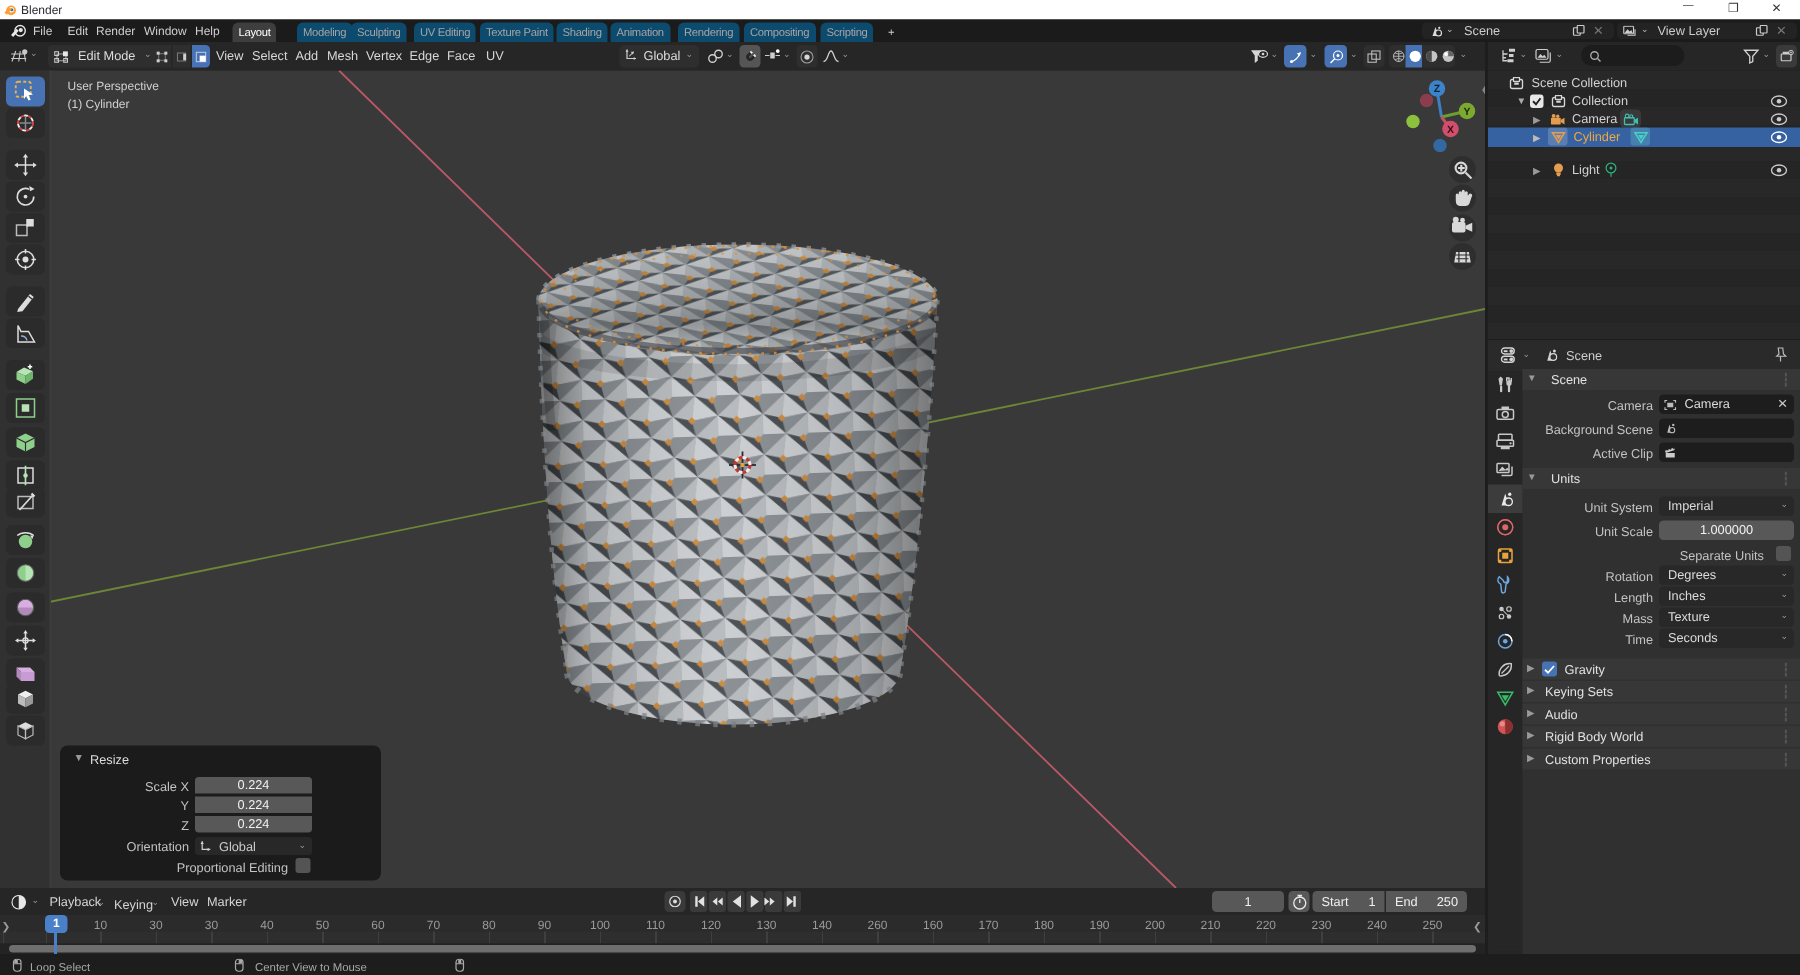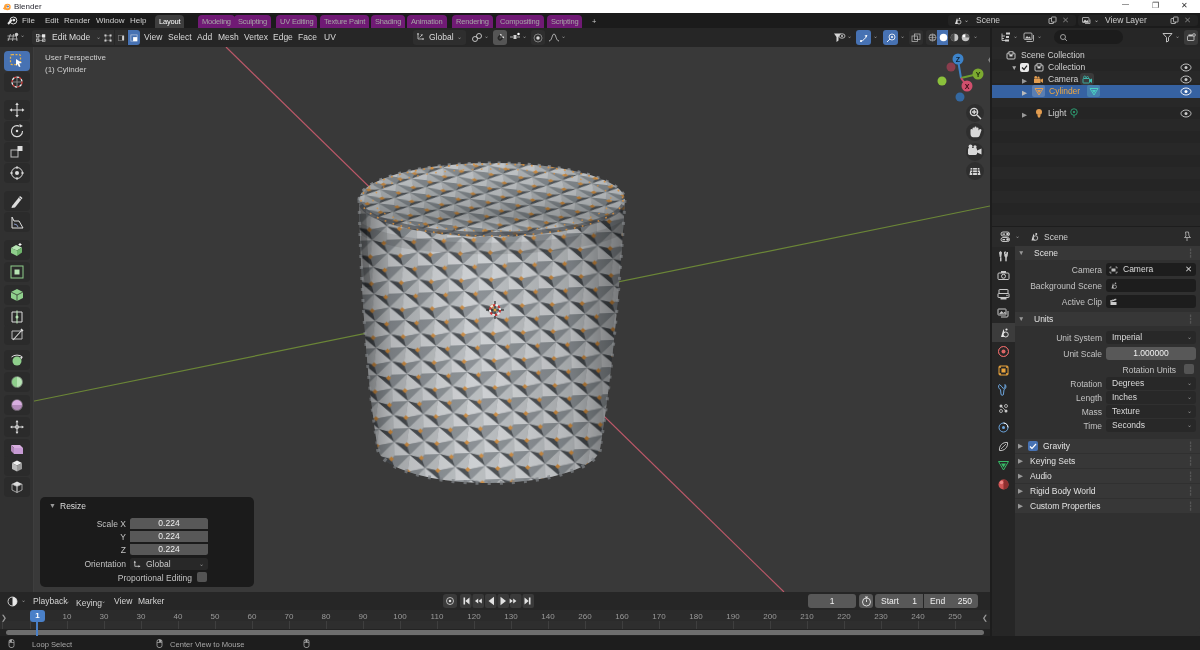--- a/index.html
+++ b/index.html
@@ -4,21 +4,21 @@
 html,body{margin:0;padding:0;width:1200px;height:650px;overflow:hidden;background:#1d1d1d;font-family:"Liberation Sans",sans-serif;}
 .abs{position:absolute;}
 #stage{position:relative;width:1200px;height:650px;}
 
 #title{left:0;top:0;width:1200px;height:13px;background:#ffffff;color:#2a2a33;font-size:8px;}
 #title .t{position:absolute;left:14px;top:1.5px;}
 .winbtn{position:absolute;top:1px;color:#333;font-size:8px;}
 
 #menubar{left:0;top:13px;width:1200px;height:15px;background:#1b1b1b;color:#cfcfcf;font-size:8px;}
 .menu{position:absolute;top:3px;}
-.tab{position:absolute;top:2px;height:13px;line-height:13px;padding:0 4px;background:#701a75;color:#a5a5a5;border-radius:4px 4px 0 0;font-size:7.5px;letter-spacing:-0.2px;}
+.tab{position:absolute;top:2px;height:13px;line-height:13px;padding:0 4px;background:#0c4a6e;color:#a5a5a5;border-radius:4px 4px 0 0;font-size:7.5px;letter-spacing:-0.2px;}
 .tab.act{background:#3e3e3e;color:#ffffff;}
 .selwidget{position:absolute;top:2px;height:11px;background:#232323;border-radius:3px;color:#cccccc;font-size:8.5px;line-height:11px;}
 
 #toolhdr{left:0;top:28px;width:990px;height:19px;background:#262626;color:#d8d8d8;font-size:8.5px;}
 #outlhdr{left:992px;top:28px;width:208px;height:19px;background:#262626;}
 .hmenu{position:absolute;top:4px;color:#d8d8d8;}
 .hwidget{position:absolute;background:#2f2f2f;border-radius:3px;height:15px;top:2px;line-height:15px;color:#dddddd;font-size:8.5px;}
 
 #viewport{left:0;top:47px;width:990px;height:545px;background:#393939;}
 #toolbarstrip{left:0;top:47px;width:33px;height:545px;background:#313131;border-right:1px solid #3e3e3e;}
@@ -787,21 +787,21 @@
         <span style="position:absolute;left:19px;">Units</span>
         <span style="position:absolute;left:173px;color:#555;">┇</span>
       </div>
     <span class="plabel" style="left:0;top:106px;width:110px;">Unit System</span>
     <div class="pdrop" style="left:114px;top:104px;width:90px;">
         <span style="position:absolute;left:6px;">Imperial</span>
         <span style="position:absolute;right:4px;top:0;color:#999;font-size:6px;">⌄</span>
       </div>
     <span class="plabel" style="left:0;top:122px;width:110px;">Unit Scale</span>
     <div style="position:absolute;left:114px;top:120px;width:90px;height:13px;background:#585858;border-radius:3px;text-align:center;line-height:13px;color:#f2f2f2;">1.000000</div>
-    <span class="plabel" style="left:0;top:138px;width:184px;">Rotation Units</span>
+    <span class="plabel" style="left:0;top:138px;width:184px;">Separate Units</span>
     <div style="position:absolute;left:192px;top:137px;width:10px;height:10px;background:#545454;border-radius:2px;"></div>
     <span class="plabel" style="left:0;top:152px;width:110px;">Rotation</span>
     <div class="pdrop" style="left:114px;top:150px;width:90px;">
         <span style="position:absolute;left:6px;">Degrees</span>
         <span style="position:absolute;right:4px;top:0;color:#999;font-size:6px;">⌄</span>
       </div>
     <span class="plabel" style="left:0;top:166px;width:110px;">Length</span>
     <div class="pdrop" style="left:114px;top:164px;width:90px;">
         <span style="position:absolute;left:6px;">Inches</span>
         <span style="position:absolute;right:4px;top:0;color:#999;font-size:6px;">⌄</span>
@@ -942,21 +942,21 @@
   <div class="abs" id="propsbottom">
       <div style="position:absolute;left:0;top:0;width:23px;height:41px;background:#262626;border-radius:0 0 0 6px;"></div>
     </div>
 
   <div class="abs" id="status">
     <svg class="ico" style="left:8px;top:2px" width="7" height="9" viewBox="0 0 14 18">
         <rect x="2" y="1" width="10" height="16" rx="4" fill="none" stroke="#aaa" stroke-width="1.6"></rect>
         <path d="M7 1 v6 M2 7 h10" stroke="#aaa" stroke-width="1.4"></path>
         <rect x="3" y="2" width="4" height="4" fill="#aaa"></rect>
       </svg>
-    <span style="position:absolute;left:32px;top:2.5px;">Loop Select</span>
+    <span style="position:absolute;left:20px;top:2.5px;">Loop Select</span>
     <svg class="ico" style="left:156px;top:2px" width="7" height="9" viewBox="0 0 14 18">
         <rect x="2" y="1" width="10" height="16" rx="4" fill="none" stroke="#aaa" stroke-width="1.6"></rect>
         <path d="M7 1 v6 M2 7 h10" stroke="#aaa" stroke-width="1.4"></path>
         <rect x="7" y="2" width="4" height="4" fill="#aaa"></rect>
       </svg>
     <span style="position:absolute;left:170px;top:2.5px;">Center View to Mouse</span>
     <svg class="ico" style="left:303px;top:2px" width="7" height="9" viewBox="0 0 14 18">
         <rect x="2" y="1" width="10" height="16" rx="4" fill="none" stroke="#aaa" stroke-width="1.6"></rect>
         <path d="M7 1 v6 M2 7 h10" stroke="#aaa" stroke-width="1.4"></path>
         <rect x="5" y="2" width="4" height="4" fill="#aaa"></rect>

